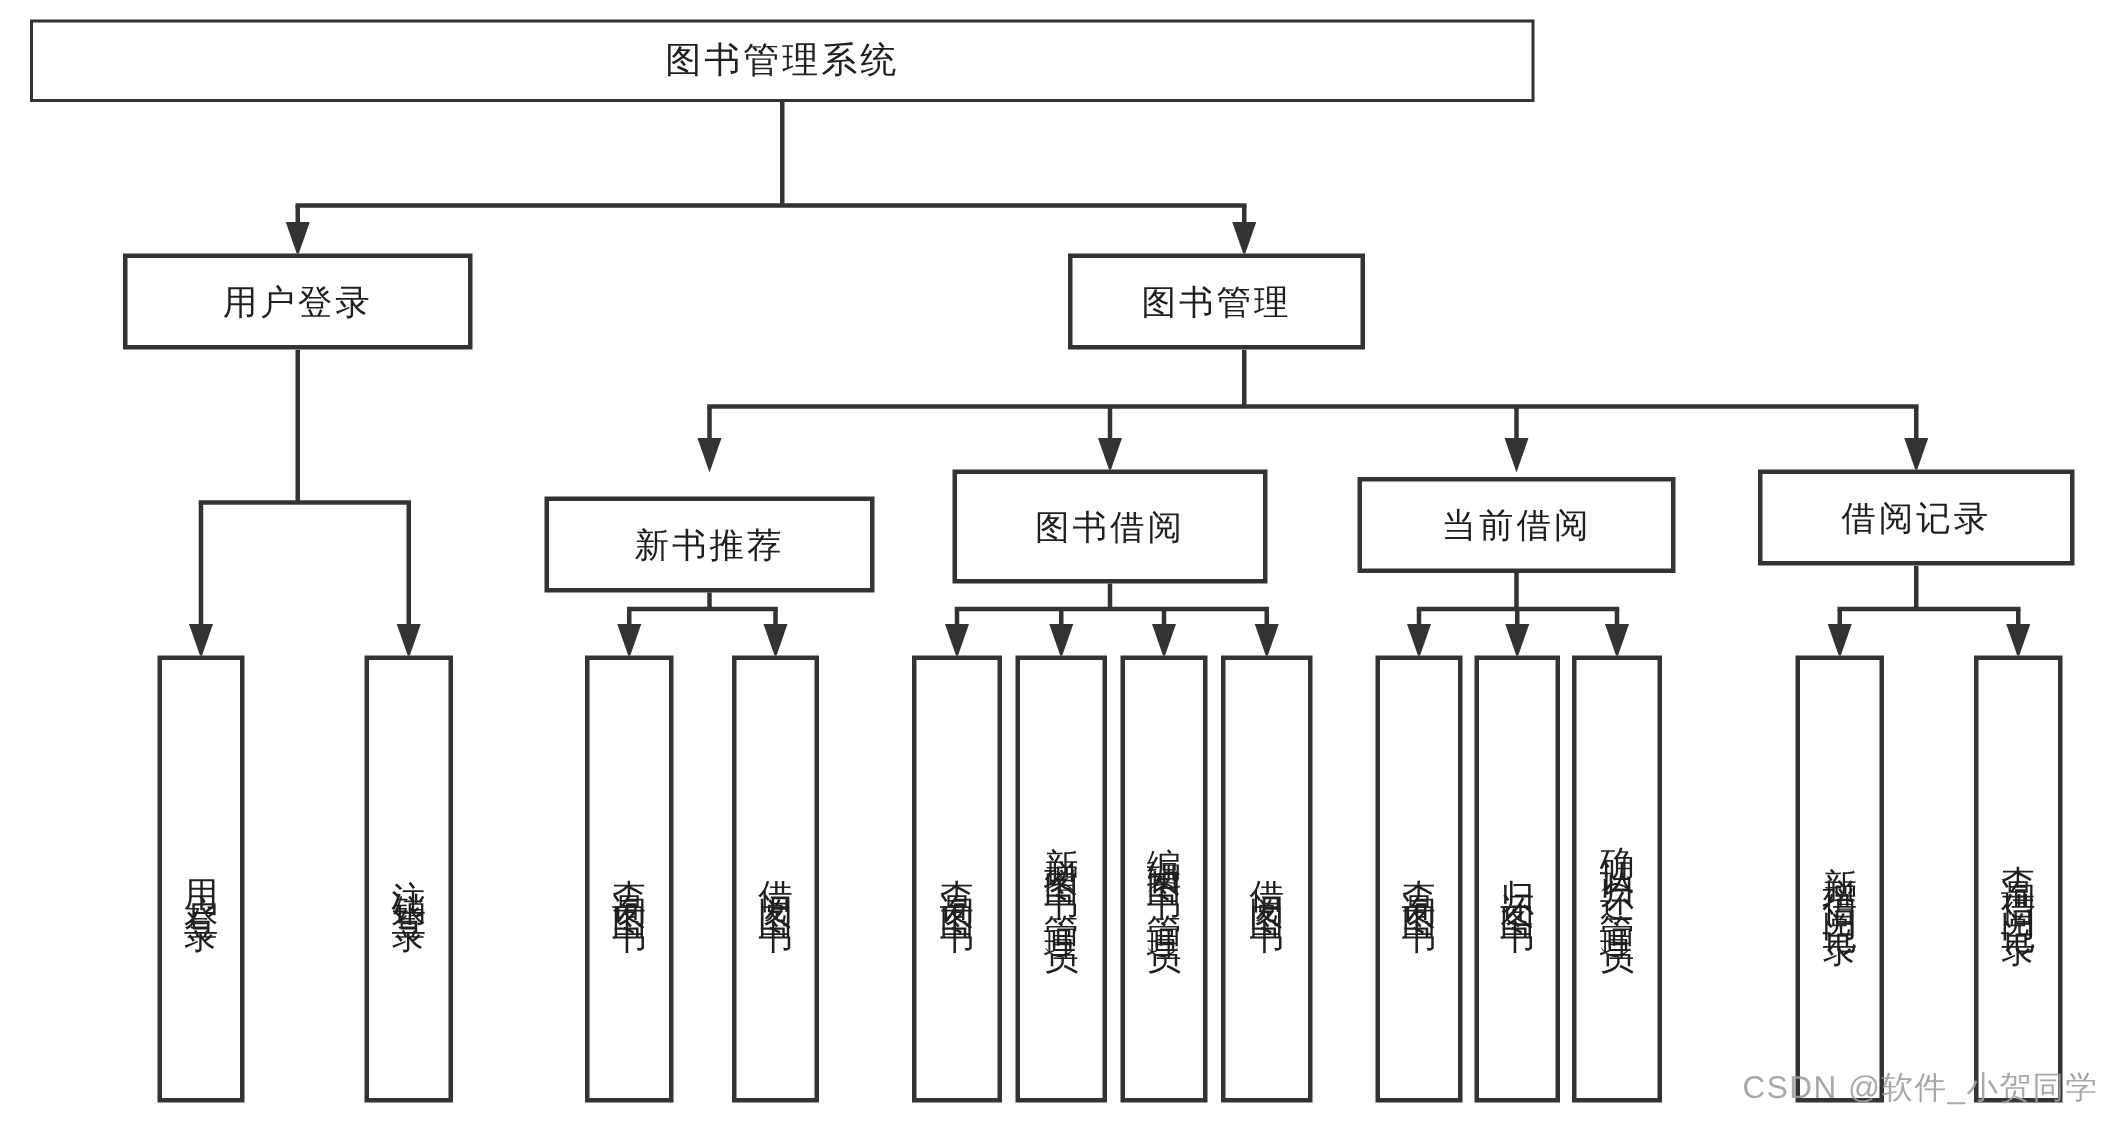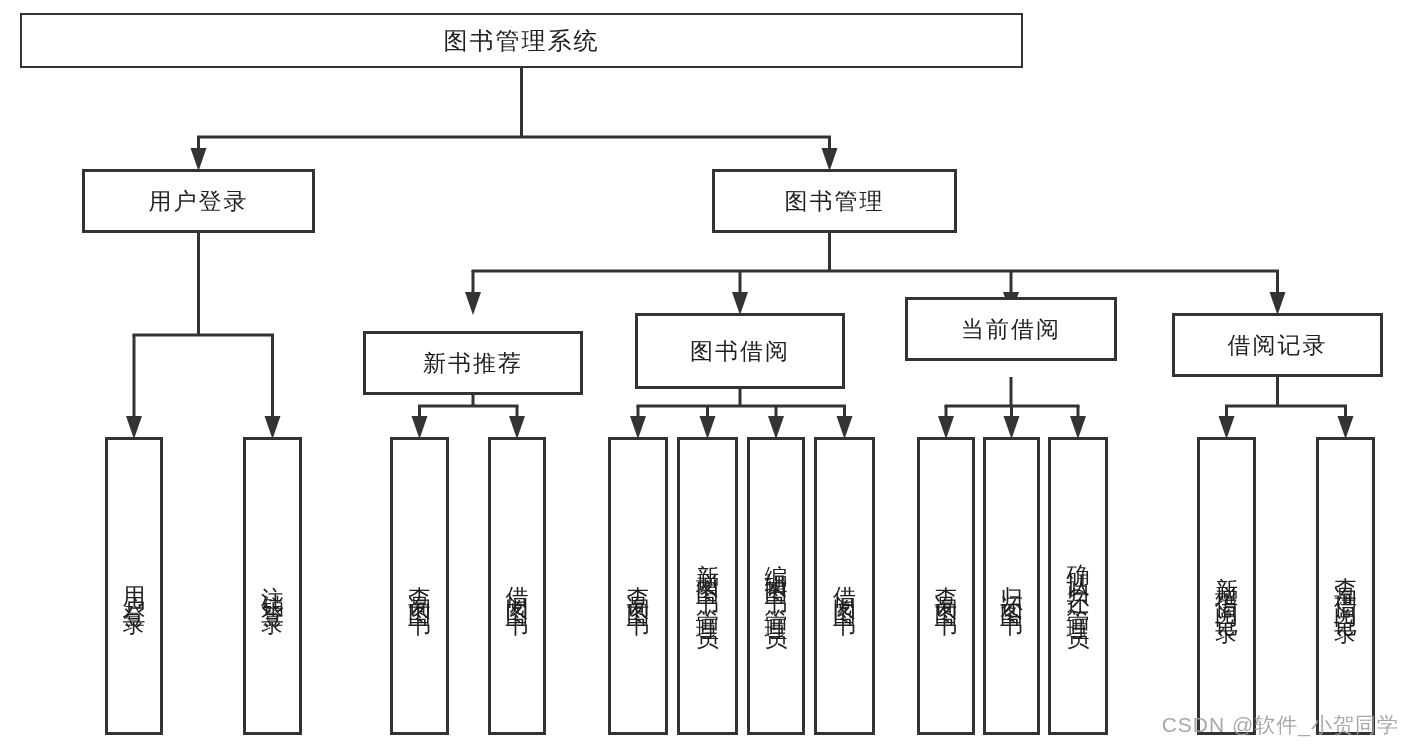--- a/index.html
+++ b/index.html
@@ -107,30 +107,30 @@
       <polygon points="1337.5,416 1353.5,416 1345.5,439" fill="#333333"></polygon>
     </svg>
 
   <div id="watermark">CSDN @软件_小贺同学</div>
 <div class="node root" style="left: 20px; top: 13px; width: 1003px; height: 55px;">
       <span class="lbl">图书管理系统</span>
     </div>
     <div class="node" style="left: 82px; top: 169px; width: 233px; height: 64px;">
       <span class="lbl">用户登录</span>
     </div>
-    <div class="node" style="left: 712px; top: 169px; width: 245px; height: 64px;">
+    <div class="node" style="left: 712px; top: 169px; width: 198px; height: 64px;">
       <span class="lbl">图书管理</span>
     </div>
     <div class="node" style="left: 363px; top: 331px; width: 220px; height: 64px;">
       <span class="lbl">新书推荐</span>
     </div>
     <div class="node" style="left: 635px; top: 313px; width: 210px; height: 76px;">
       <span class="lbl">图书借阅</span>
     </div>
-    <div class="node" style="left: 905px; top: 297px; width: 212px; height: 64px;">
+    <div class="node" style="left: 905px; top: 318px; width: 212px; height: 64px;">
       <span class="lbl">当前借阅</span>
     </div>
     <div class="node" style="left: 1172px; top: 313px; width: 211px; height: 64px;">
       <span class="lbl">借阅记录</span>
     </div>
     <div class="node vertical" style="left: 105px; top: 437px; width: 58px; height: 298px;">
       <span class="lbl">用户登录</span>
     </div>
     <div class="node vertical" style="left: 243px; top: 437px; width: 59px; height: 298px;">
       <span class="lbl">注销登录</span>

